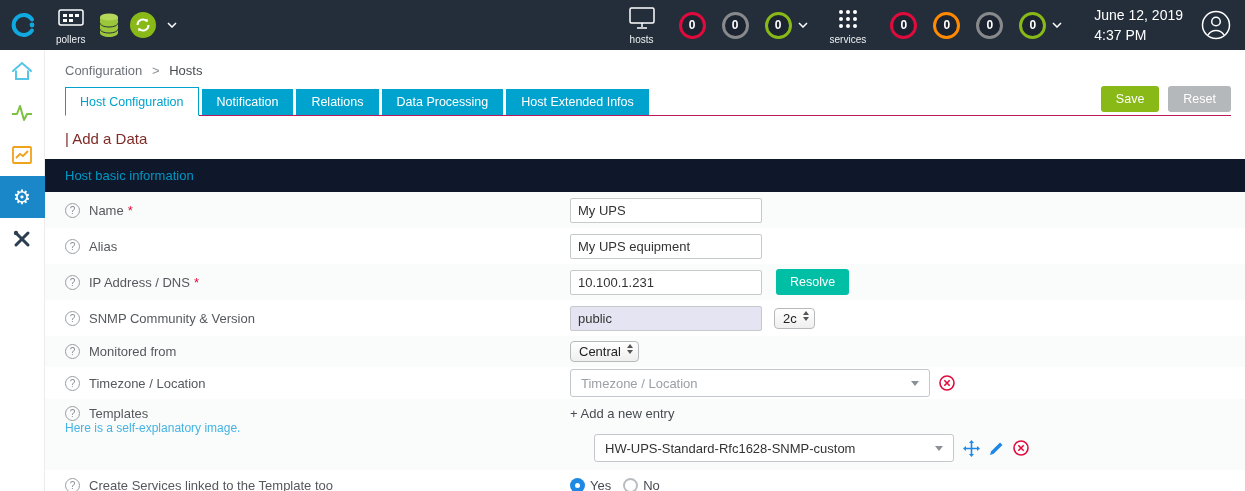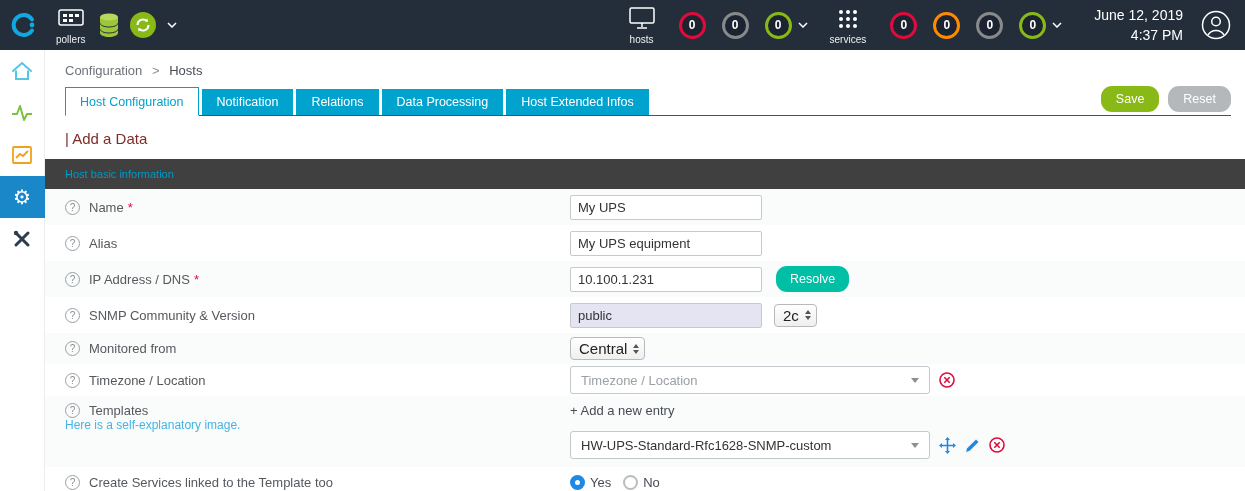--- a/index.html
+++ b/index.html
@@ -17,21 +17,21 @@
   .tb-icon { display:flex; align-items:center; justify-content:center; height:26px; }
   .chev { margin:0 6px; display:flex; align-items:center; cursor:pointer; }
   .badge { width:27px; height:27px; border-radius:50%; background:#1b2430;
            display:flex; align-items:center; justify-content:center;
            font-size:12px; font-weight:bold; color:#fff; margin-left:16px; cursor:pointer; }
   .badge.red    { border:3px solid #e00b3d; }
   .badge.orange { border:3px solid #ff8a00; }
   .badge.gray   { border:3px solid #87898b; }
   .badge.green  { border:3px solid #88b917; }
   .spacer { flex:1; }
-  .datetime { text-align:right; font-size:14px; line-height:1.45; margin:0 18px 0 26px; }
+  .datetime { text-align:left; font-size:14px; line-height:1.45; margin:0 18px 0 26px; }
   .user-cell { margin-right:14px; display:flex; align-items:center; cursor:pointer; }
 
   
   .sidebar { position:absolute; top:50px; left:0; width:45px; height:441px; background:#fff;
              border-right:1px solid #ececec; display:flex; flex-direction:column; align-items:center; }
   .side-item { width:45px; height:42px; display:flex; align-items:center; justify-content:center; cursor:pointer; }
   .side-item.active { background:#1a87c9; }
   .gear-glyph { font-size:20px; color:#fff; line-height:1; }
 
   
@@ -40,49 +40,49 @@
   .breadcrumb .crumb-last { color:#474c52; }
   .breadcrumb .sep { margin:0 6px; color:#8a9096; }
 
   .tabbar { margin:0 14px 0 20px; display:flex; align-items:flex-end; height:29px;
             border-bottom:1px solid #be185d; position:relative; }
   .tab { background:#00a3cd; color:#fff; font-size:12.5px; padding:0 14px; height:26px;
          display:flex; align-items:center; margin-right:3px; cursor:pointer; border:1px solid #00a3cd; }
   .tab.active { background:#fff; color:#00a3cd; height:29px; border:1px solid #00a3cd;
                 border-bottom:1px solid #fff; margin-bottom:-1px; }
   .tab-actions { margin-left:auto; display:flex; gap:9px; align-self:center; padding-bottom:4px; }
-  .btn { border:none; border-radius:11px; color:#fff; font-size:12.5px; padding:6px 15px; cursor:pointer;
+  .btn { border:none; border-radius:3px; color:#fff; font-size:12.5px; padding:6px 15px; cursor:pointer;
          font-family:"Liberation Sans", sans-serif; }
   .btn.save  { background:#88b917; }
   .btn.reset { background:#b5b8ba; }
 
   .page-title { margin:14px 0 12px 20px; font-size:15px; font-weight:500; color:#7f2b27; }
 
-  .section-header { background:#404040; padding:9px 20px; font-size:11px; color:#0098c5; }
+  .section-header { background:#0f172a; padding:9px 20px; font-size:13px; color:#0098c5; }
 
   
   .frow { display:flex; align-items:center; min-height:36px; padding-left:20px; }
   .frow.alt { background:#fafbfb; }
   .frow.h31 { min-height:31px; }
   .frow.h32 { min-height:32px; }
   .lbl-col { width:505px; flex-shrink:0; display:flex; align-items:center; gap:9px;
              font-size:13px; color:#55595d; }
   .fld-col { flex:1; display:flex; align-items:center; }
   .req { color:#e00b3d; margin-left:3px; }
   .help { width:15px; height:15px; border-radius:50%; border:1px solid #9aa0a4; color:#8a9094;
           font-size:10px; display:inline-flex; align-items:center; justify-content:center;
           flex-shrink:0; cursor:pointer; }
   .txt-input { width:192px; height:25px; border:1px solid #c5cacd; border-radius:2px;
                padding:0 7px; font-size:13px; font-family:"Liberation Sans", sans-serif; color:#333; }
   .txt-input.lavender { background:#e4e4f2; }
   .btn.resolve { background:#00bfa5; margin-left:14px; padding:6px 14px; }
 
-  .mini-select { display:inline-flex; align-items:center; gap:6px; border:1px solid #b6babd;
+  .mini-select { display:inline-flex; gap:6px; border:1px solid #b6babd;
                  border-radius:4px; background:linear-gradient(#fff,#efefef); padding:2px 5px 2px 8px;
-                 font-size:15px; color:#222; cursor:pointer; margin-left:12px; }
+                 font-size:13px; color:#222; cursor:pointer; margin-left:12px; }
   .mini-select.no-ml { margin-left:0; }
   .arrows { display:flex; flex-direction:column; gap:2px; }
   .arr-up { width:0; height:0; border-left:3.5px solid transparent; border-right:3.5px solid transparent;
             border-bottom:4px solid #555; }
   .arr-dn { width:0; height:0; border-left:3.5px solid transparent; border-right:3.5px solid transparent;
             border-top:4px solid #555; }
 
   .select2 { width:360px; height:28px; border:1px solid #c3c8cc; border-radius:3px; background:#fff;
              display:flex; align-items:center; justify-content:space-between; padding:0 10px;
              font-size:13px; cursor:pointer; }
@@ -94,21 +94,21 @@
 
   .frow.templates { align-items:flex-start; padding-top:7px; padding-bottom:8px; }
   .tpl-lbl-col { width:505px; flex-shrink:0; font-size:13px; color:#55595d; }
   .tpl-head { display:flex; align-items:center; gap:9px; }
   .tpl-help1 { margin-top:8px; font-size:12px; color:#8a8f93; line-height:1.35; }
   .tpl-help2 { font-size:12px; color:#45b4e4; cursor:pointer; }
   .tpl-fld { flex:1; display:flex; flex-direction:column; padding-right:14px; }
   .add-entry-row { display:flex; align-items:flex-start; height:20px;flex-direction:column; }
   .add-entry { font-size:13px; color:#474c52; cursor:pointer; white-space:nowrap; }
   .add-line { flex:1; border-top:1px solid #dcdfe1; margin-left:12px; }
-  .tpl-select-row { display:flex; align-items:center; margin-top:8px; }
+  .tpl-select-row { display:flex; align-items:center; margin-top:8px;margin-left:24px; }
 
   .radio { width:15px; height:15px; border-radius:50%; display:inline-flex; align-items:center;
            justify-content:center; cursor:pointer; }
   .radio.on { background:#1e88e5; }
   .radio.on .dot { width:5px; height:5px; border-radius:50%; background:#fff; }
   .radio.off { border:2px solid #b9bdc0; background:#fff; }
   .radio-lbl { font-size:13px; color:#474c52; margin:0 12px 0 5px; }
 </style>
 </head>
 <body>

